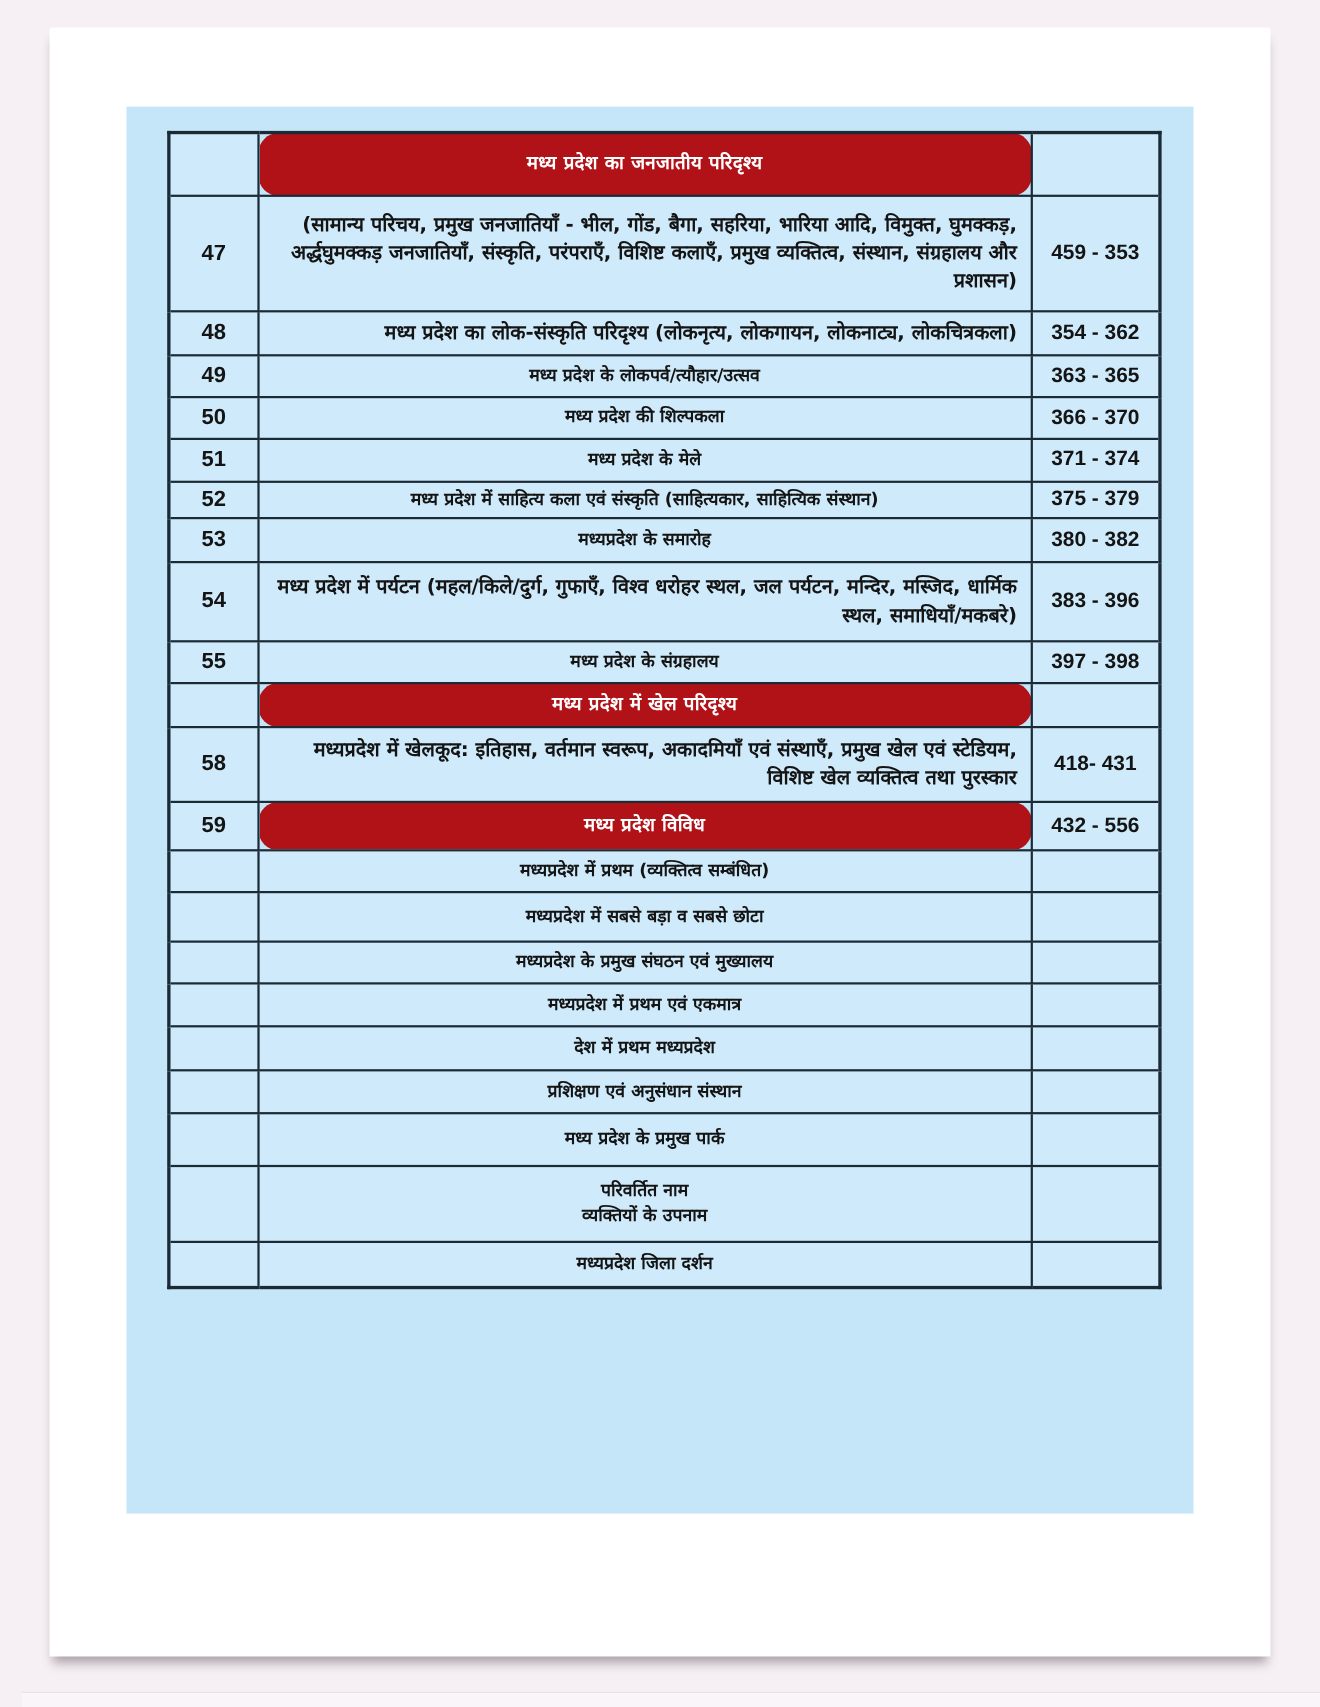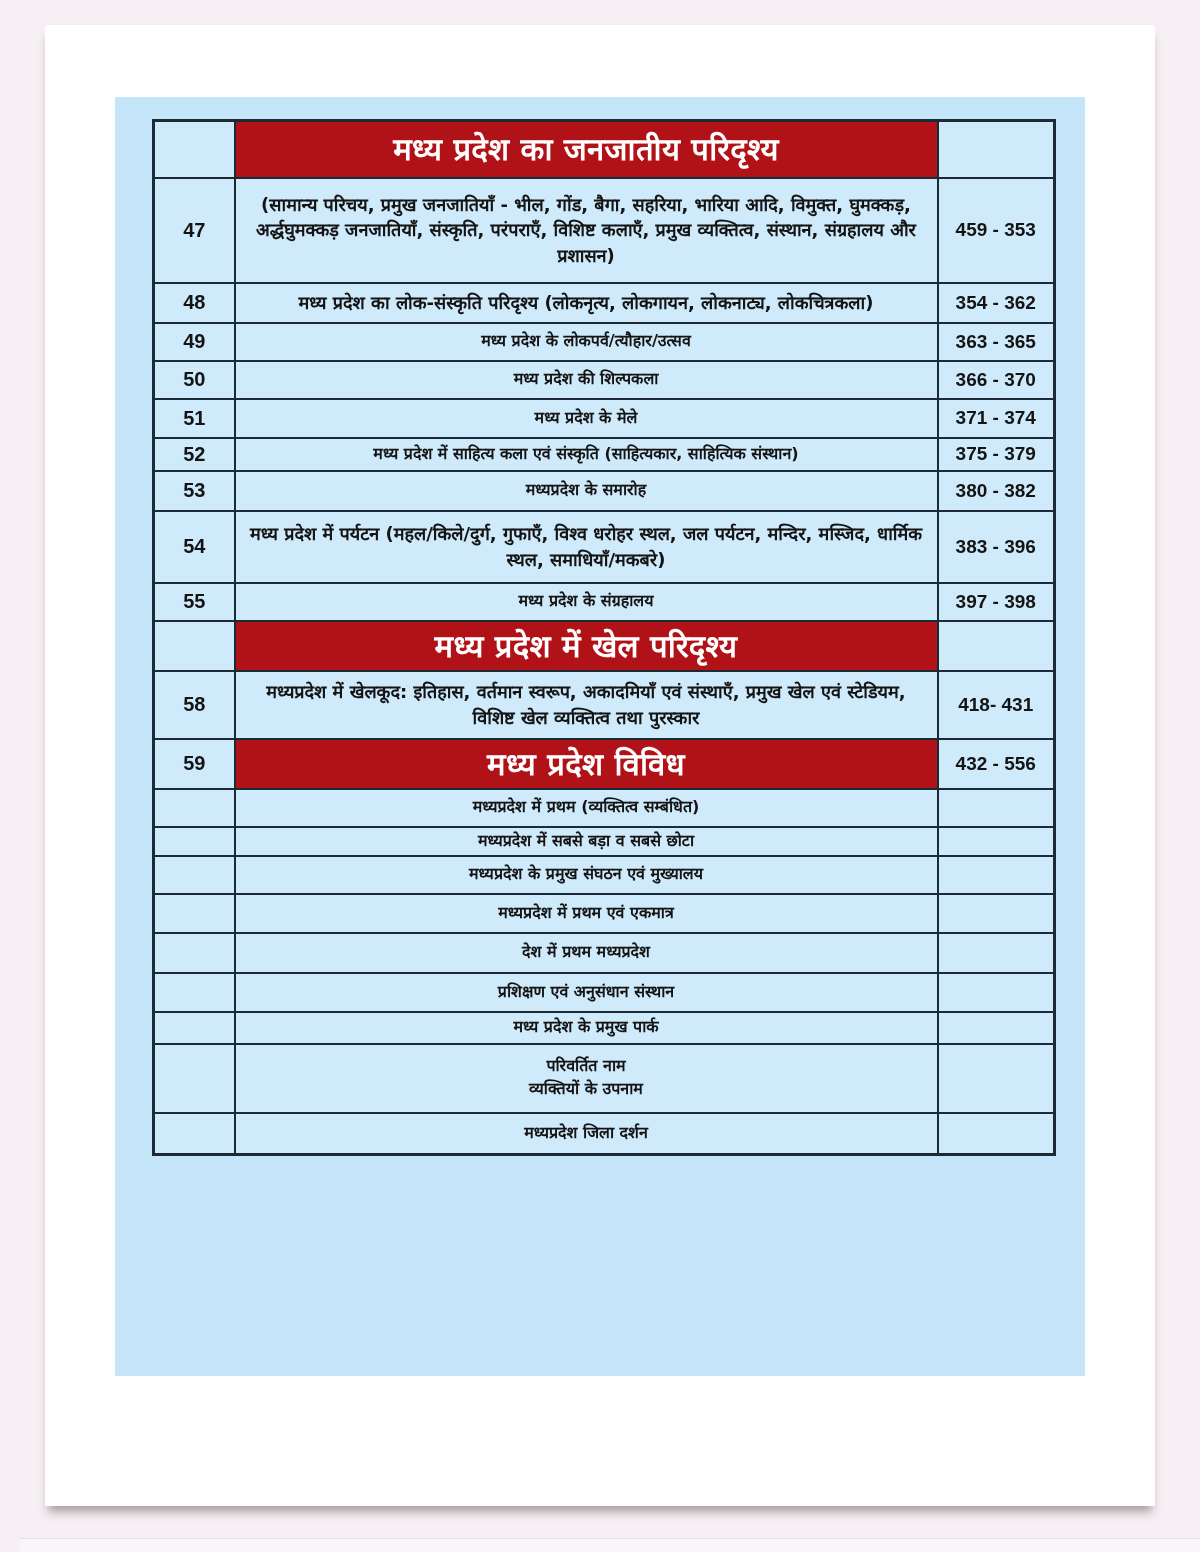--- a/index.html
+++ b/index.html
@@ -70,26 +70,27 @@
     font-size: 20px;
     color: #1e1e1e;
   }
   td.col-title {
     font-weight: 700;
     font-size: 16px;
     line-height: 1.42;
     padding: 2px 12px;
     white-space: pre-line;
   }
-  td.col-title.small { font-size: 18px; }
+  td.col-title.small { font-size: 18px; text-align: right; }
   td.col-title.section {
     background: #b11217;
     color: #ffffff;
-    font-size: 31px;
+    font-size: 17px;
     letter-spacing: 0.3px;
+    border-radius: 18px;
   }
   td.col-pages {
     font-family: "Liberation Sans", sans-serif;
     font-weight: 700;
     font-size: 19px;
     color: #272727;
   }
 </style>
 </head>
 <body>
@@ -167,21 +168,21 @@
         <tr style="height: 44px;">
           <td class="col-no">59</td>
           <td class="col-title section">मध्य प्रदेश विविध</td>
           <td class="col-pages">432 - 556</td>
         </tr>
         <tr style="height: 38px;">
           <td class="col-no"></td>
           <td class="col-title">मध्यप्रदेश में प्रथम (व्यक्तित्व सम्बंधित)</td>
           <td class="col-pages"></td>
         </tr>
-        <tr style="height: 29px;">
+        <tr style="height: 45px;">
           <td class="col-no"></td>
           <td class="col-title">मध्यप्रदेश में सबसे बड़ा व सबसे छोटा</td>
           <td class="col-pages"></td>
         </tr>
         <tr style="height: 38px;">
           <td class="col-no"></td>
           <td class="col-title">मध्यप्रदेश के प्रमुख संघठन एवं मुख्यालय</td>
           <td class="col-pages"></td>
         </tr>
         <tr style="height: 39px;">
@@ -192,21 +193,21 @@
         <tr style="height: 40px;">
           <td class="col-no"></td>
           <td class="col-title">देश में प्रथम मध्यप्रदेश</td>
           <td class="col-pages"></td>
         </tr>
         <tr style="height: 39px;">
           <td class="col-no"></td>
           <td class="col-title">प्रशिक्षण एवं अनुसंधान संस्थान</td>
           <td class="col-pages"></td>
         </tr>
-        <tr style="height: 32px;">
+        <tr style="height: 48px;">
           <td class="col-no"></td>
           <td class="col-title">मध्य प्रदेश के प्रमुख पार्क</td>
           <td class="col-pages"></td>
         </tr>
         <tr style="height: 69px;">
           <td class="col-no"></td>
           <td class="col-title">परिवर्तित नाम
 व्यक्तियों के उपनाम</td>
           <td class="col-pages"></td>
         </tr>

